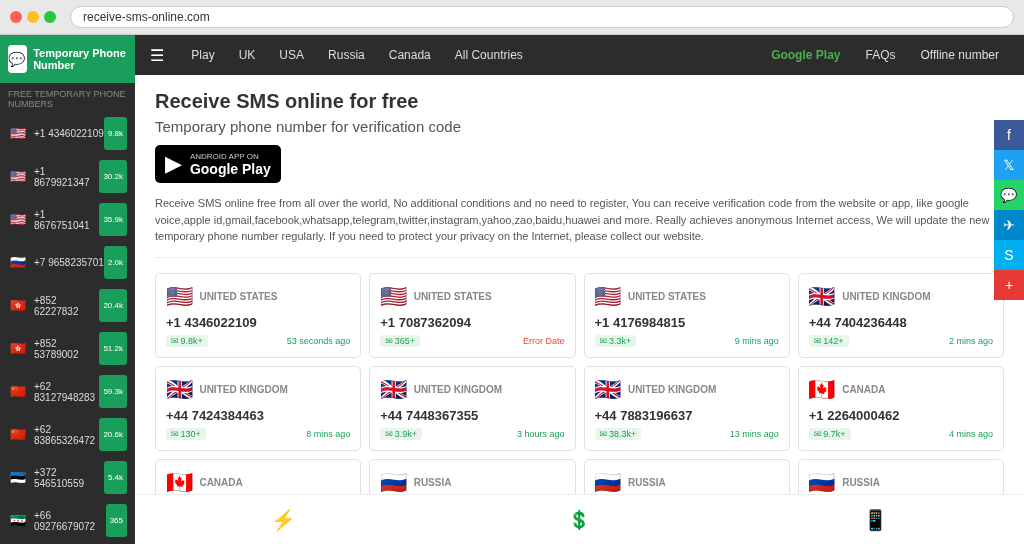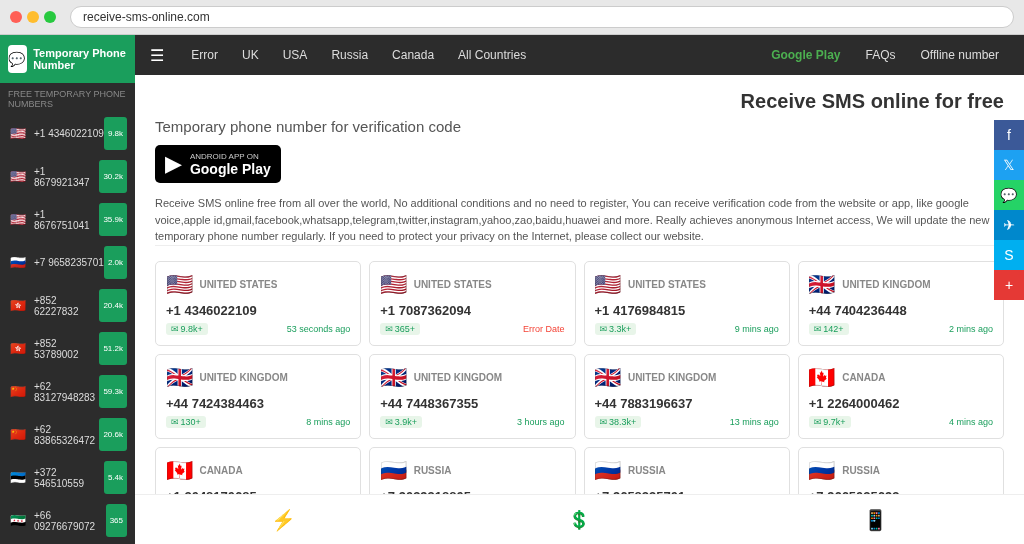--- a/index.html
+++ b/index.html
@@ -123,21 +123,21 @@
     }
 
     
     .content-area {
       flex: 1;
       overflow-y: auto;
       background: white;
     }
     .content-inner { padding: 15px 20px; }
 
-    .page-title { font-size: 20px; font-weight: bold; color: #333; margin-bottom: 5px; text-align: right; }
+    .page-title { font-size: 20px; font-weight: bold; color: #333; margin-bottom: 5px; }
     .page-subtitle { font-size: 15px; color: #555; margin-bottom: 10px; }
 
     .google-play-badge {
       display: inline-flex;
       align-items: center;
       background: #000;
       color: white;
       border-radius: 5px;
       padding: 6px 10px;
       gap: 8px;
@@ -147,20 +147,21 @@
     .gp-icon { font-size: 22px; }
     .gp-text-small { font-size: 8px; color: #ccc; }
     .gp-text-large { font-size: 14px; font-weight: bold; }
 
     .page-description {
       font-size: 11px;
       color: #555;
       line-height: 1.5;
       margin-bottom: 15px;
       border-bottom: 1px solid #eee;
+      padding-bottom: 12px;
     }
 
     
     .phone-grid {
       display: grid;
       grid-template-columns: repeat(4, 1fr);
       gap: 8px;
     }
     .phone-card {
       border: 1px solid #e0e0e0;
@@ -322,21 +323,21 @@
   </div>
       </div>
   </div>
 
   <div style="flex:1; display:flex; flex-direction:column; overflow:hidden;">
 
     <div class="top-nav">
       <div class="nav-left">
         <span class="nav-menu-icon">☰</span>
         <div class="nav-links" id="nav-links-container">
-            <a class="nav-link">Error</a>
+            <a class="nav-link">Play</a>
             <a class="nav-link">UK</a>
             <a class="nav-link">USA</a>
             <a class="nav-link">Russia</a>
             <a class="nav-link">Canada</a>
             <a class="nav-link">All Countries</a>
           </div>
       </div>
       <div class="nav-right">
         <span class="nav-google-play">Google Play</span>
         <span class="nav-right-link">FAQs</span>

